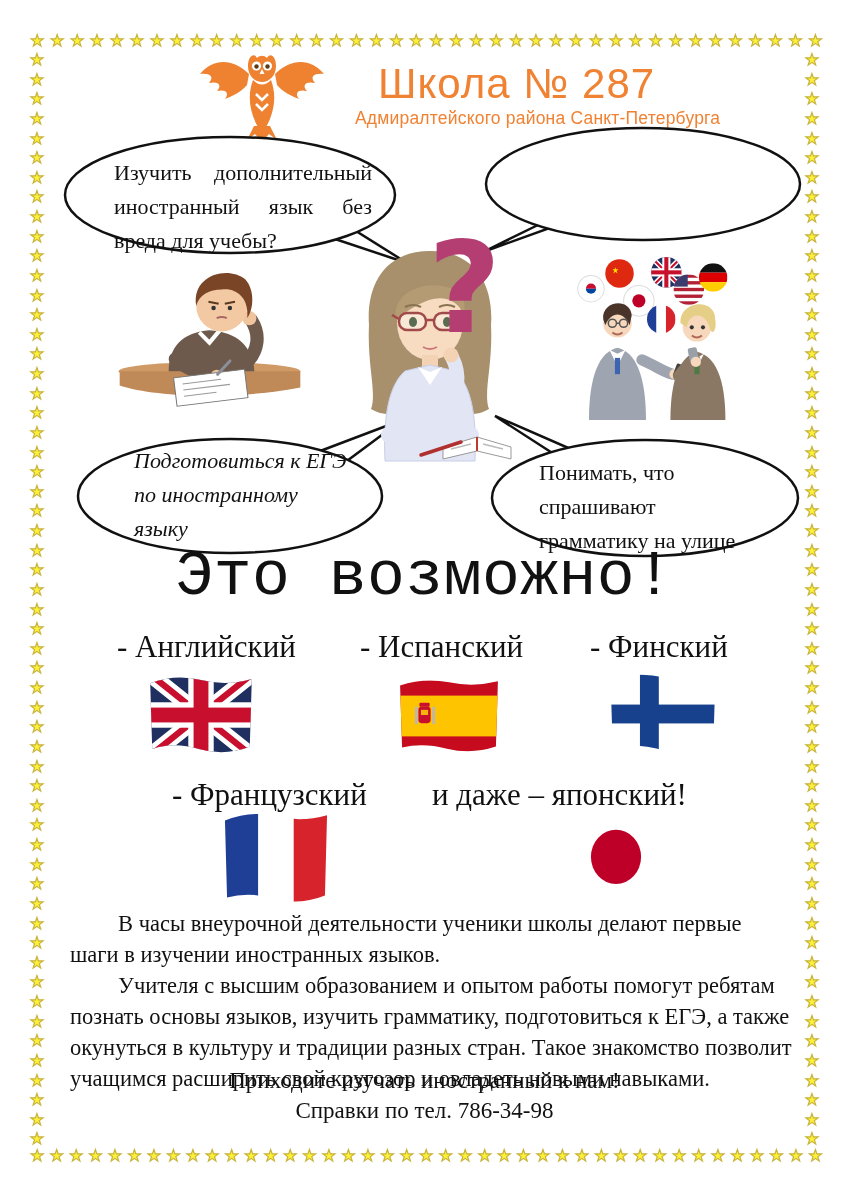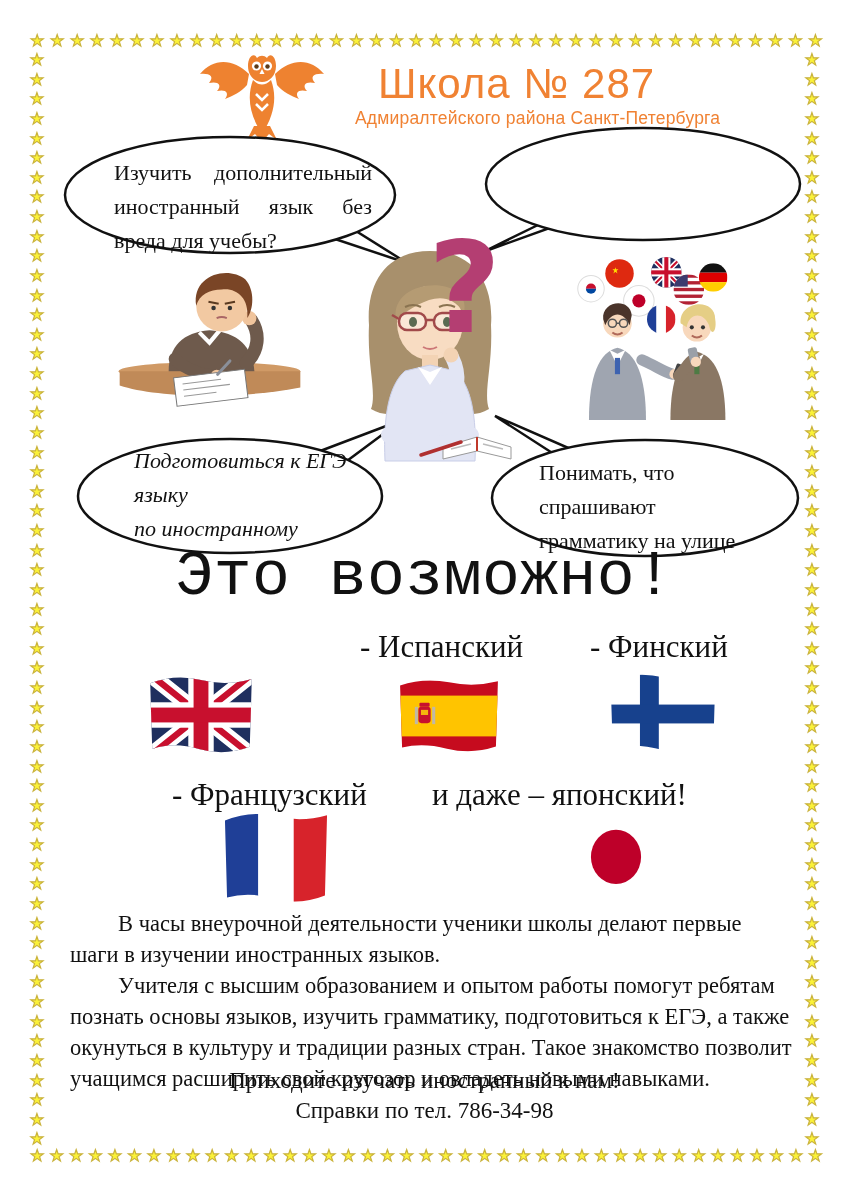--- a/index.html
+++ b/index.html
@@ -301,22 +301,22 @@
     </svg>
   </div>
 
   <div class="bubble" style="left:72px; top:414px; width:335px; height:145px;font-style:italic;">
     <svg width="335" height="145" viewBox="0 0 335 145">
       <path d="M235,42 L330,6 L252,64 Z" fill="#fff" stroke="#111" stroke-width="2.5"></path>
       <ellipse cx="158" cy="82" rx="152" ry="57" fill="#fff" stroke="#111" stroke-width="2.5"></ellipse>
     </svg>
     <div class="bubble-text" style="left:62px; top:30px; width:240px;">
       <div>Подготовиться к ЕГЭ</div>
+      <div>по иностранному</div>
       <div>языку</div>
-      <div>по иностранному</div>
     </div>
   </div>
 
   <div class="bubble" style="left:477px; top:412px; width:325px; height:148px;">
     <svg width="325" height="148" viewBox="0 0 325 148">
       <path d="M80,44 L18,4 L128,52 Z" fill="#fff" stroke="#111" stroke-width="2.5"></path>
       <ellipse cx="168" cy="86" rx="153" ry="58" fill="#fff" stroke="#111" stroke-width="2.5"></ellipse>
     </svg>
     <div class="bubble-text" style="left:62px; top:44px; width:240px;">
       <div>Понимать, что</div>
@@ -470,20 +470,21 @@
       <circle cx="134" cy="74" r="14" fill="#F8D8BC"></circle>
       <path d="M118,70 C116,48 152,44 152,66 C154,78 148,84 146,72 C140,58 126,60 124,74 Z" fill="#E5CE85"></path>
       <circle cx="129" cy="74" r="2" fill="#333"></circle>
         <circle cx="140" cy="74" r="2" fill="#333"></circle>
       <path d="M129,82 Q134,86 139,82" stroke="#B06A5A" stroke-width="2" fill="none"></path>
     </svg>
   </div>
 
   <div class="abs headline" style="top:542px;font-family:Liberation Mono, monospace;">Это возможно!</div>
 
+  <div class="abs lang-label" style="left:117px; top:629px;">- Английский</div>
   <div class="abs lang-label" style="left:360px; top:629px;">- Испанский</div>
   <div class="abs lang-label" style="left:590px; top:629px;">- Финский</div>
 
   <div class="abs" style="left:148px; top:672px;">
     <svg width="106" height="86" viewBox="0 0 100 80">
       <clipPath id="ukw">
           <path d="M2,10 Q26,1 50,7 T98,6 L96,70 Q72,79 48,72 T4,72 Z"></path>
         </clipPath>
       <g clip-path="url(#ukw)">
         <rect width="100" height="80" fill="#1F2F5F"></rect>

